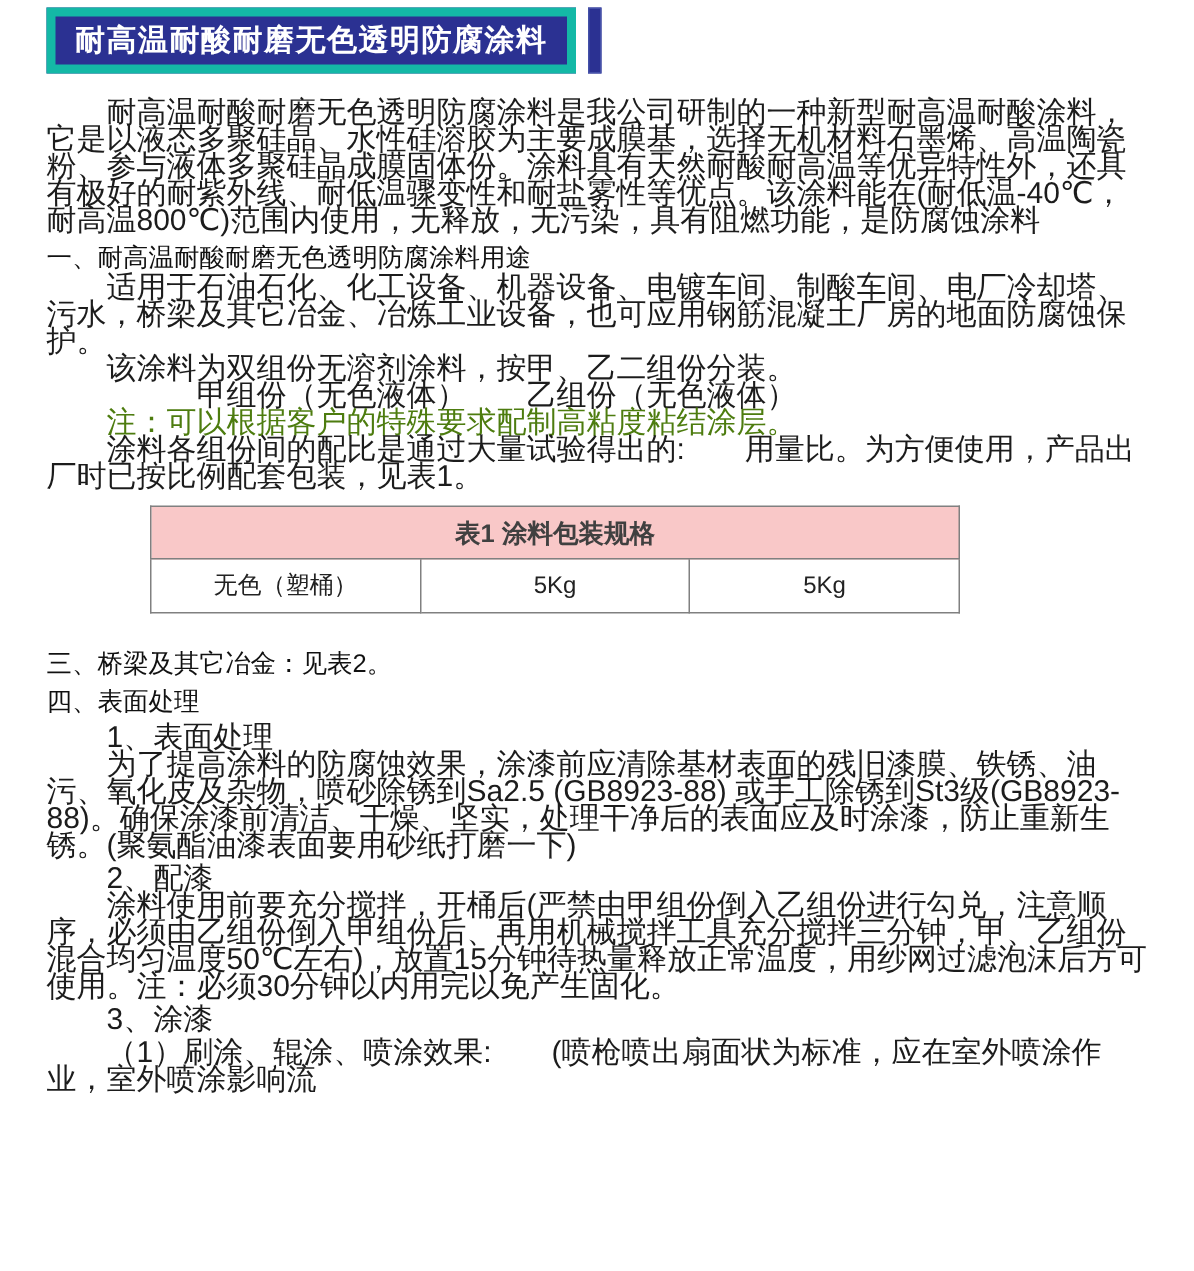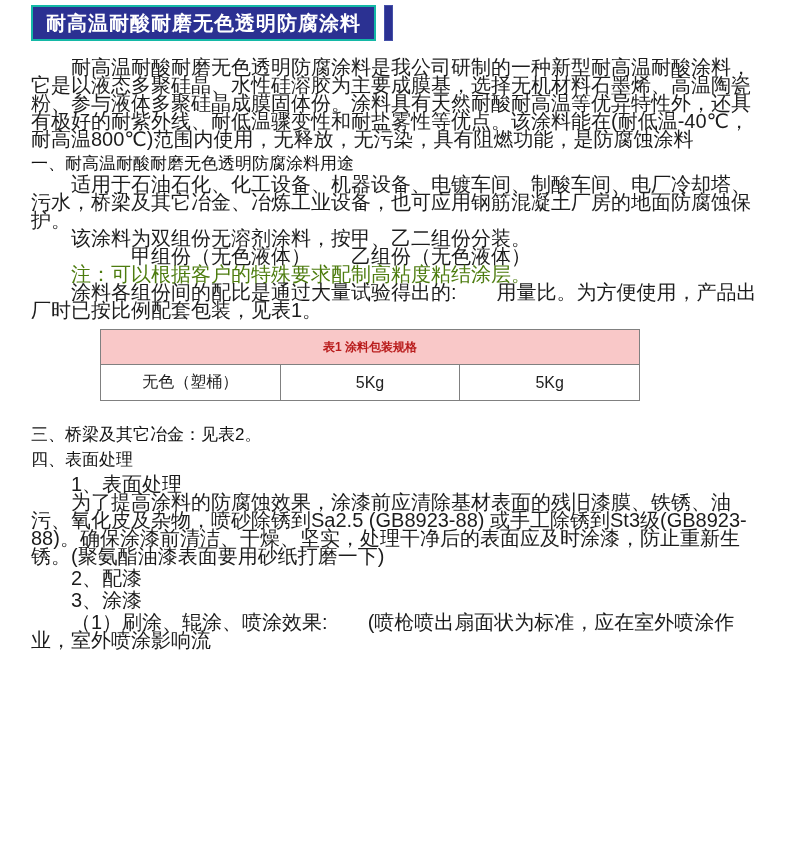--- a/index.html
+++ b/index.html
@@ -5,21 +5,21 @@
   html,body{margin:0;padding:0;}
   body{
     width:796px;height:847px;overflow:hidden;background:#ffffff;
     font-family:"Liberation Sans","DejaVu Sans",sans-serif;
     color:#1c1c1c;
   }
   .doc{padding:0 31px;}
   
   .title-row{display:flex;align-items:stretch;margin-top:5px;gap:8px;}
   .title-bar{
-    background:#2b3192;border:2px solid #14b8a6;color:#ffffff;
+    background:#2b3192;border:6px solid #14b8a6;color:#ffffff;
     font-size:20px;font-weight:bold;letter-spacing:1px;
     padding:0 13px;height:32px;line-height:32px;white-space:nowrap;
   }
   .title-accent{width:7px;background:#2b3192;border:1px solid #4450a8;}
   
   .txt{font-size:20px;line-height:18px;margin:0;}
   .indent2{text-indent:2em;}
   .indent5{text-indent:5em;}
   .bold{font-weight:normal;color:#4d7c0f;}
   .intro{margin-top:17px;}
@@ -27,21 +27,21 @@
   .mt4{margin-top:4px;} .mt8{margin-top:8px;} .mt2{margin-top:2px;}
   .mt22{margin-top:22px;}
   
   .tbl-wrap{margin:10px 0 0 69px;}
   table.pack{
     border-collapse:collapse;width:540px;table-layout:fixed;
     font-size:16px;color:#222222;text-align:center;
   }
   table.pack td,table.pack th{border:1px solid #808080;}
   .tbl-title th{
-    background:#f9c8c8;height:32px;font-size:12px;font-weight:bold;color:#b91c1c;
+    background:#f9c8c8;height:32px;font-size:17px;font-weight:bold;color:#404040;
   }
   .tbl-head td{height:33px;}
   .tbl-data td{height:33px;}
 </style>
 </head>
 <body>
 
 <div class="doc">
 
   <div class="title-row">
@@ -75,17 +75,18 @@
   </div>
 
   <p class="h-sec mt22">三、桥梁及其它冶金：见表2。</p>
 
   <p class="h-sec mt2">四、表面处理</p>
 
   <p class="txt indent2 mt4">1、表面处理</p>
   <p class="txt indent2">为了提高涂料的防腐蚀效果，涂漆前应清除基材表面的残旧漆膜、铁锈、油污、氧化皮及杂物，喷砂除锈到Sa2.5 (GB8923-88) 或手工除锈到St3级(GB8923-88)。确保涂漆前清洁、干燥、坚实，处理干净后的表面应及时涂漆，防止重新生锈。(聚氨酯油漆表面要用砂纸打磨一下)</p>
 
   <p class="txt indent2 mt4">2、配漆</p>
+  <p class="txt indent2">涂料使用前要充分搅拌，开桶后(严禁由甲组份倒入乙组份进行勾兑，注意顺序，必须由乙组份倒入甲组份后、再用机械搅拌工具充分搅拌三分钟，甲、乙组份混合均匀温度50℃左右)，放置15分钟待热量释放正常温度，用纱网过滤泡沫后方可使用。注：必须30分钟以内用完以免产生固化。</p>
 
   <p class="txt indent2 mt4">3、涂漆</p>
   <p class="txt indent2 mt4">（1）刷涂、辊涂、喷涂效果:　　(喷枪喷出扇面状为标准，应在室外喷涂作业，室外喷涂影响流</p>
 
 </div>
 
 </body></html>

